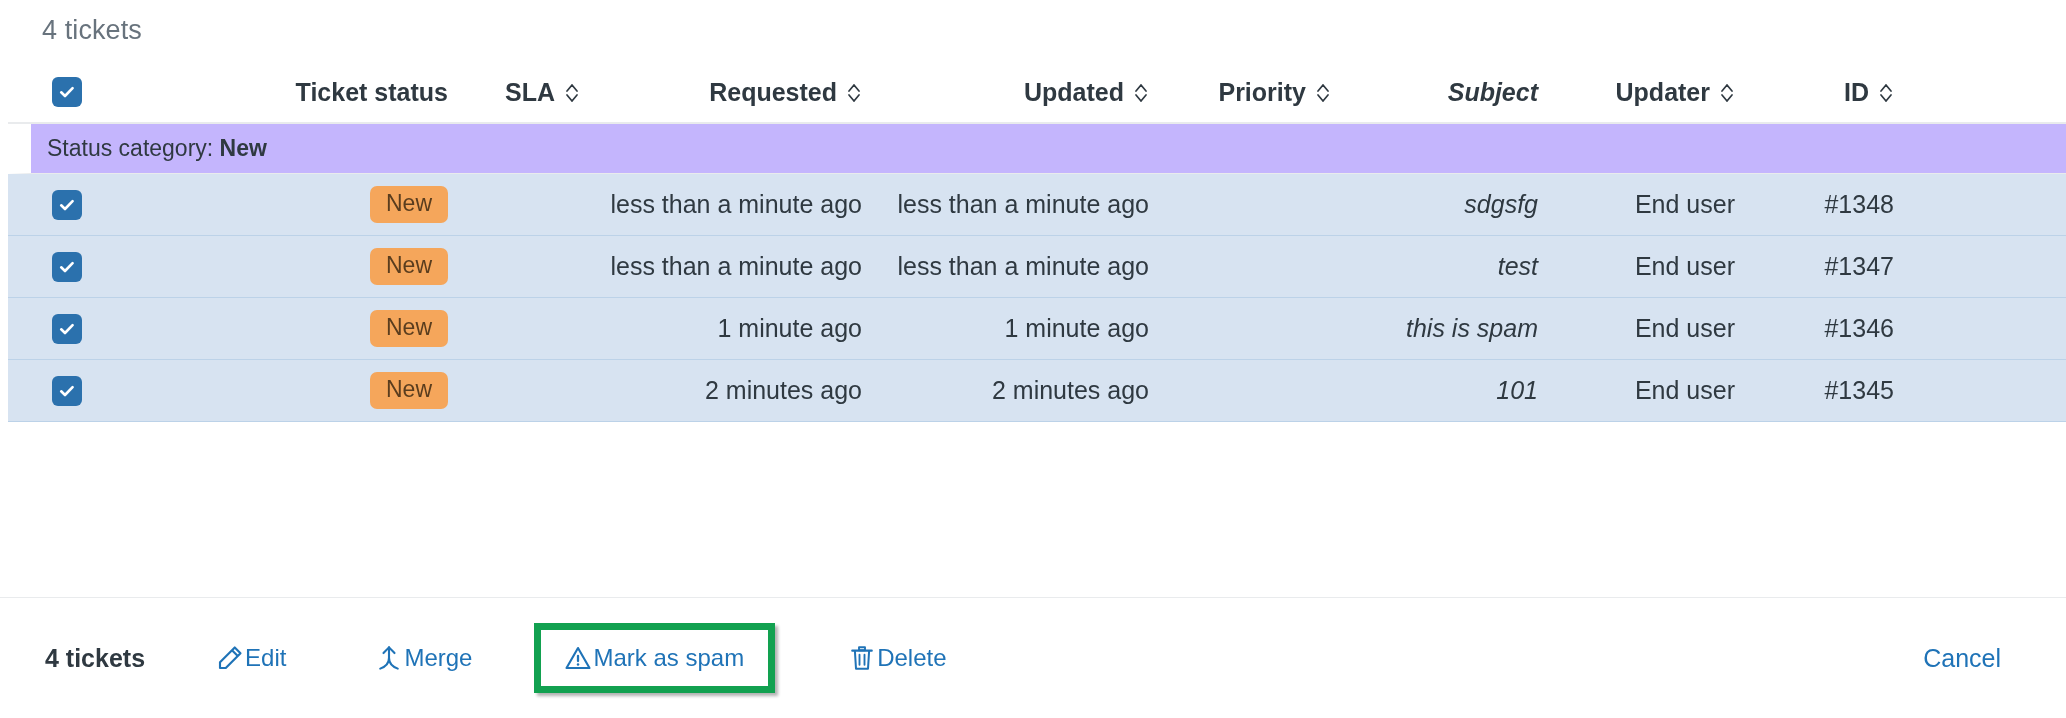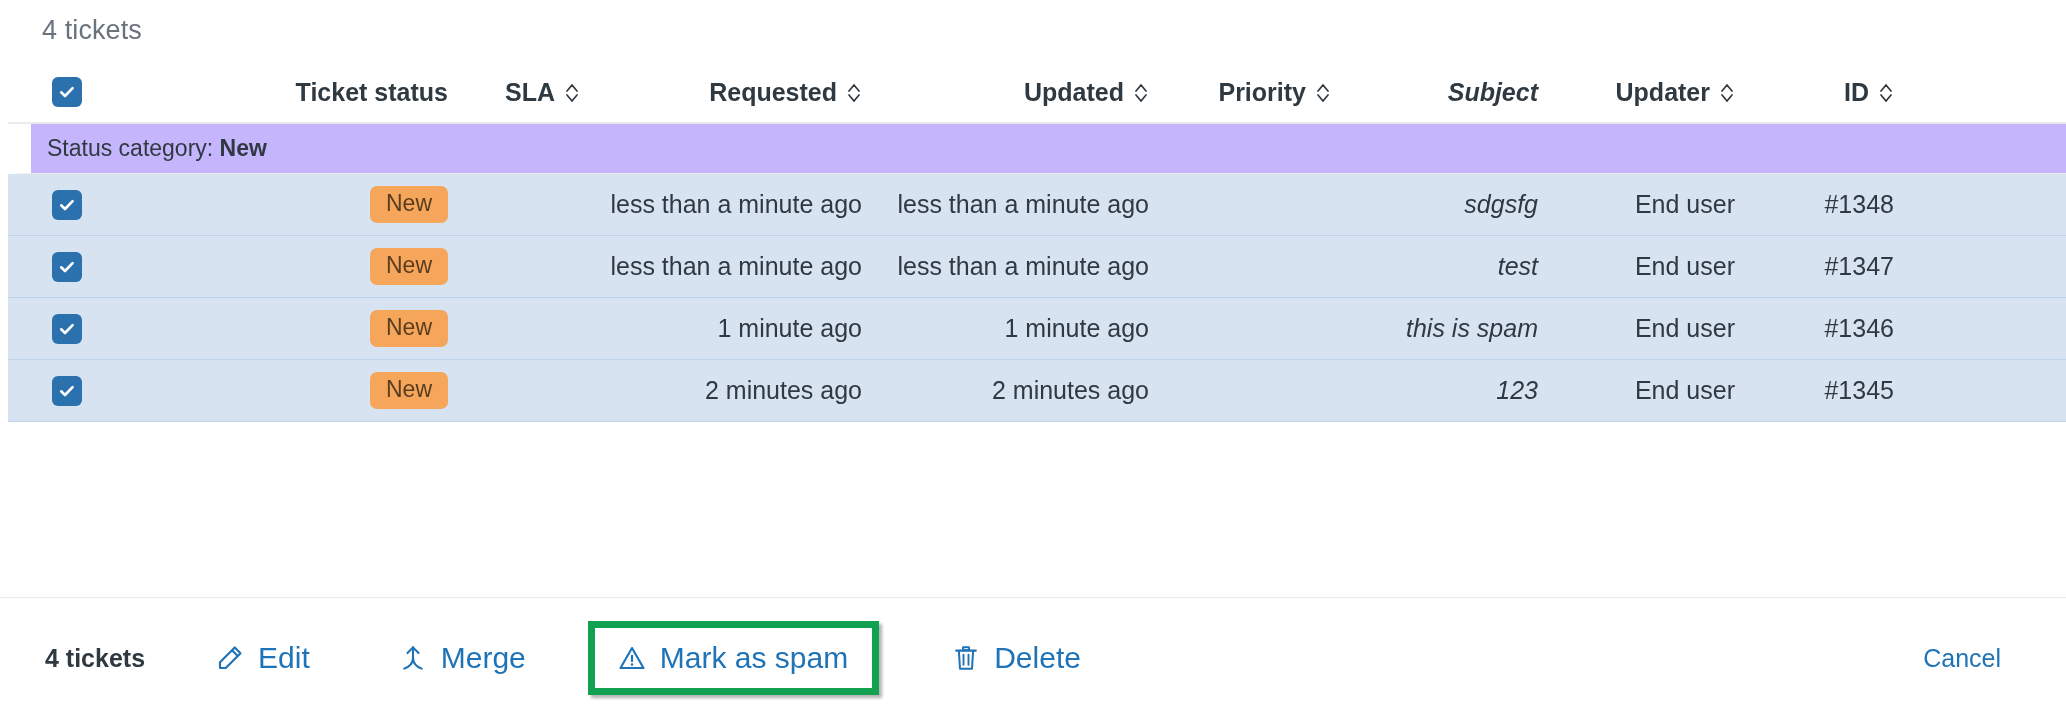--- a/index.html
+++ b/index.html
@@ -159,23 +159,22 @@
   .tb-count {
     margin-left: 45px;
     font-size: 25px;
     font-weight: bold;
     color: #2f3941;
     white-space: nowrap;
   }
   .tb-action {
     display: flex;
     align-items: center;
-    gap: 13px;
     color: #1f73b7;
-    font-size: 30px;
+    font-size: 24px;
     white-space: nowrap;
     cursor: pointer;
     background: none;
     border: none;
     font-family: "Liberation Sans", sans-serif;
     padding: 0;
   }
   .tb-action .ic { display: flex; align-items: center; }
   .tb-action svg { display: block; }
 
@@ -366,21 +365,21 @@
           </svg>
         </div>
       </div>
       <div class="c-status cell right">
         <span class="badge">New</span>
       </div>
       <div class="c-sla cell right"></div>
       <div class="c-req cell right">2 minutes ago</div>
       <div class="c-upd cell right">2 minutes ago</div>
       <div class="c-pri cell right"></div>
-      <div class="c-sub cell right">123</div>
+      <div class="c-sub cell right">101</div>
       <div class="c-updr cell right">End user</div>
       <div class="c-id cell right">#1345</div>
     </div>
 
   </div>
 
   <div class="toolbar">
 
     <div class="tb-count">4 tickets</div>
 

